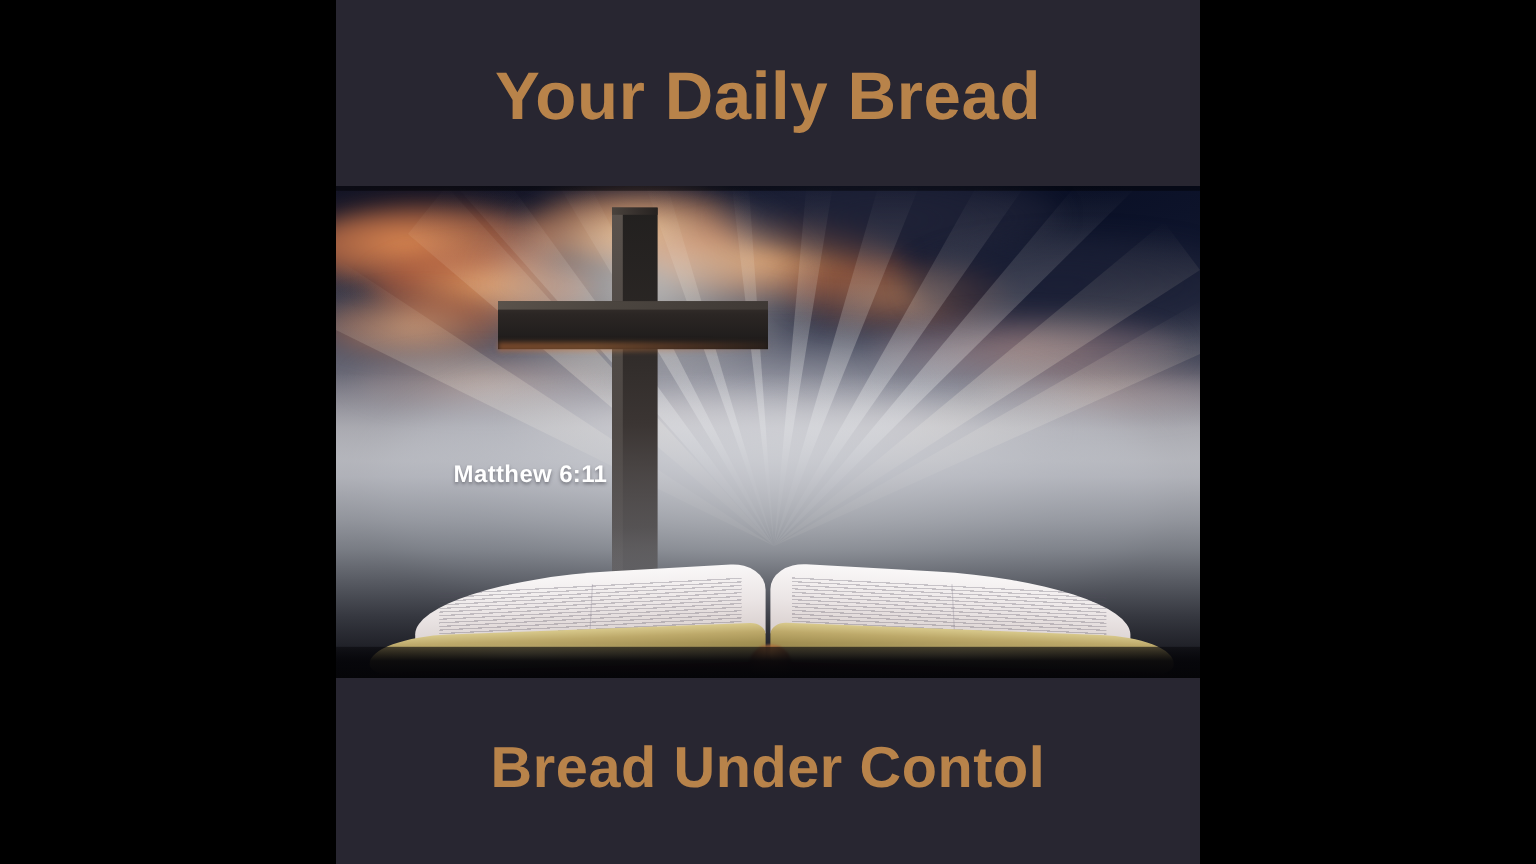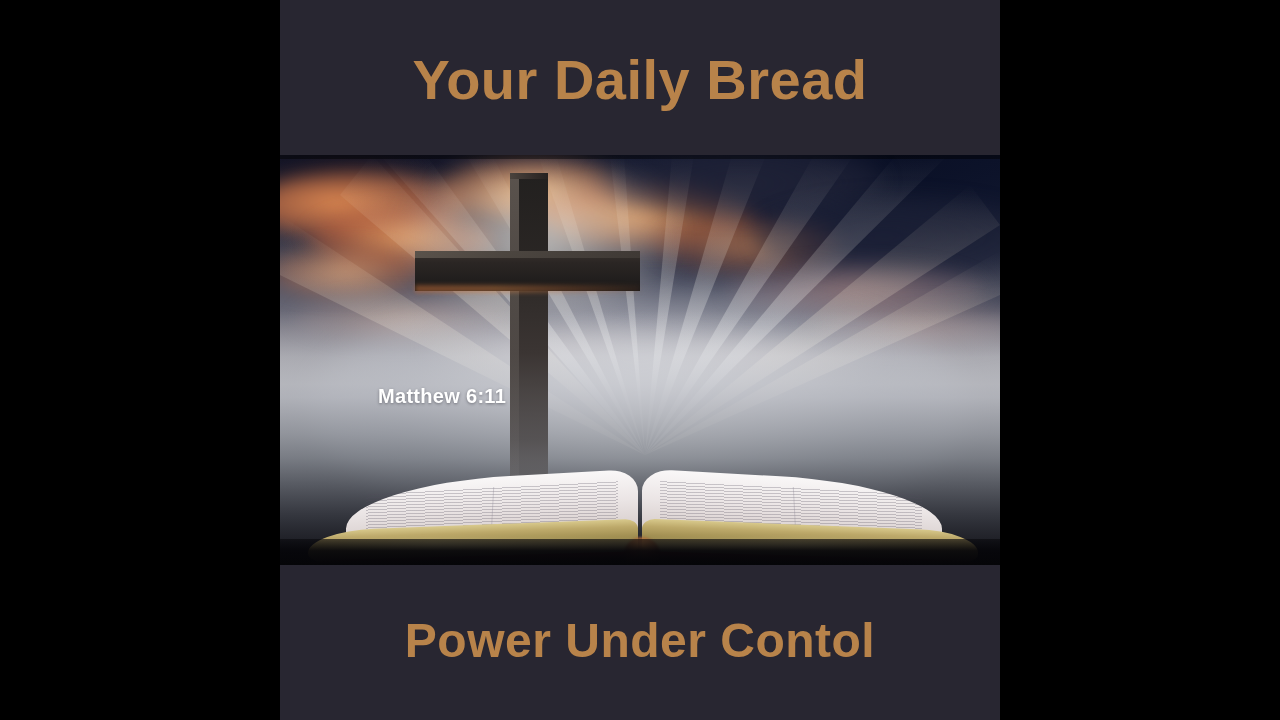--- a/index.html
+++ b/index.html
@@ -513,20 +513,20 @@
         <div class="cover-edge cover-l"></div>
         <div class="cover-edge cover-r"></div>
         <div class="spine"></div>
       </div>
 
       <div class="table-top"></div>
       <div class="photo-top-shade"></div>
     </div>
 
     <div class="subtitle-band">
-      <div class="subtitle-text">Power Under Contol</div>
+      <div class="subtitle-text">Bread Under Contol</div>
     </div>
 
   </div>
 
   <div class="bar bar-right"></div>
 
 </div>
 
 </body></html>

